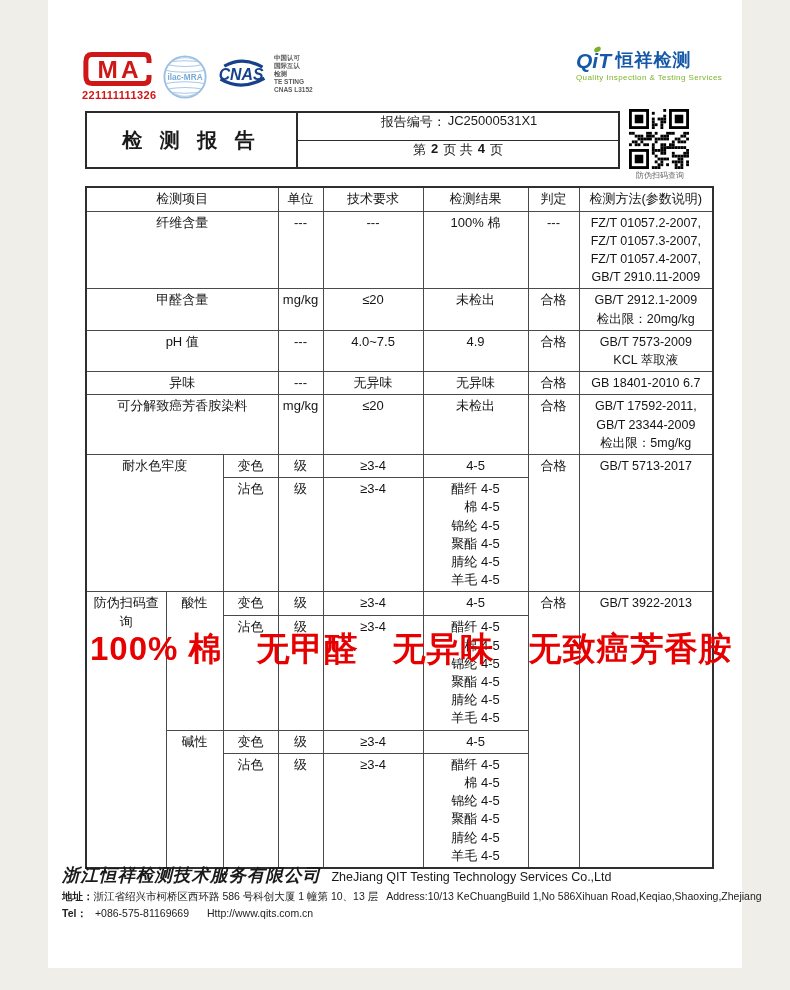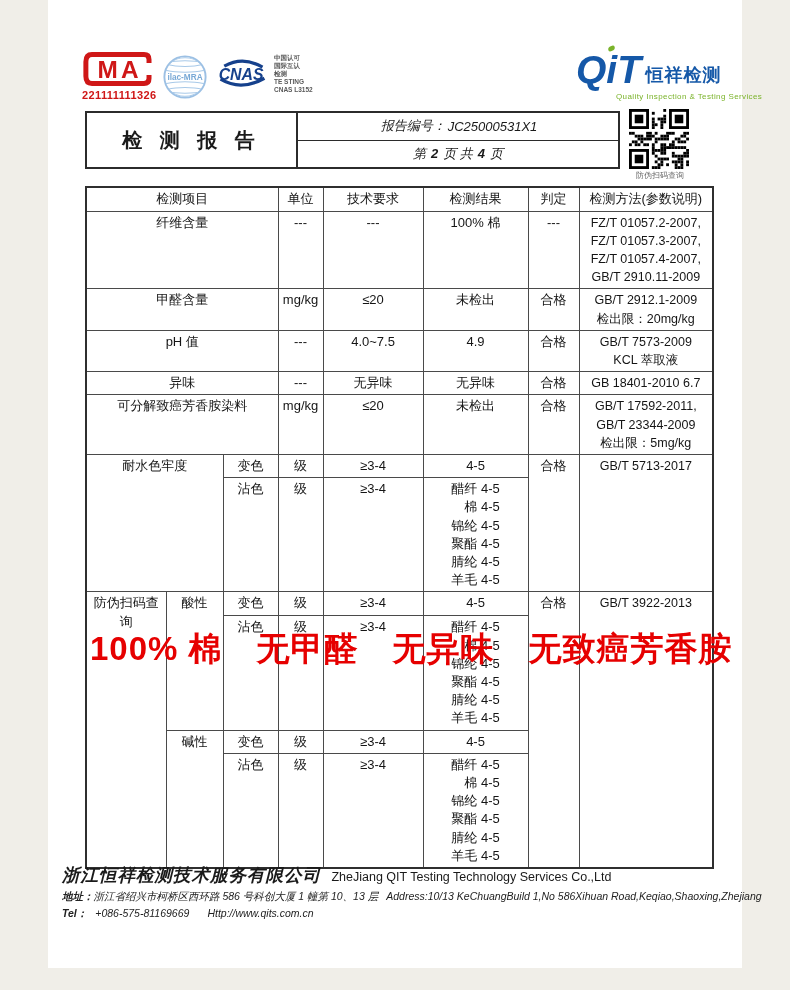--- a/index.html
+++ b/index.html
@@ -14,31 +14,31 @@
 
   
   .logo-row{position:absolute;left:0;top:0;width:694px;height:104px;}
   .cma{position:absolute;left:34px;top:50px;width:72px;}
   .cma svg{display:block;}
   .cma-number{font-size:11px;font-weight:bold;color:var(--cma-red,#cf1717);letter-spacing:.4px;margin-top:1px;white-space:nowrap;}
   .ilac{position:absolute;left:114px;top:54px;}
   .cnas{position:absolute;left:166px;top:58px;}
   .accred{position:absolute;left:226px;top:54px;font-size:6.5px;line-height:8px;font-weight:bold;color:#5a5a5a;white-space:nowrap;}
   .qit-logo{position:absolute;left:528px;top:48px;white-space:nowrap;}
-  .qit-word{font-size:39px;font-weight:bold;color:var(--qit-blue,#1558a8);font-style:italic;letter-spacing:0;}
+  .qit-word{font-size:21px;font-weight:bold;color:var(--qit-blue,#1558a8);font-style:italic;letter-spacing:0;}
   .qit-i{position:relative;}
   .qit-i::after{content:"";position:absolute;left:2px;top:-2px;width:7px;height:5px;background:var(--qit-green,#7ab32a);border-radius:60% 40% 60% 40%;transform:rotate(-20deg);}
   .qit-cn{font-size:18px;font-weight:bold;color:var(--qit-blue,#1558a8);letter-spacing:1px;vertical-align:2px;}
-  .qit-tagline{font-size:8px;color:var(--qit-green,#7ab32a);letter-spacing:.4px;margin-top:0;margin-left:40px;}
+  .qit-tagline{font-size:8px;color:var(--qit-green,#7ab32a);letter-spacing:.4px;margin-top:0;}
 
   
   .header-box{position:absolute;left:37px;top:111px;width:535px;height:58px;border:2px solid #2b2b2b;display:flex;box-sizing:border-box;}
   .hb-left{width:211px;border-right:2px solid #2b2b2b;display:flex;align-items:center;justify-content:center;font-size:20px;font-weight:bold;letter-spacing:6px;box-sizing:border-box;}
   .hb-right{flex:1;display:flex;flex-direction:column;}
-  .hb-row{flex:1;display:flex;align-items:center;justify-content:center;font-size:13px;font-style:italic;}
+  .hb-row{flex:1;display:flex;justify-content:center;font-size:13px;}
   .hb-row.first{border-bottom:1.5px solid #2b2b2b;}
   .hb-row b{margin:0 3px;}
   .hb-row .seg{margin:0 2px;}
 
   
   .qr-block{position:absolute;left:580px;top:109px;width:64px;text-align:center;}
   .qr-block svg{width:62px;height:60px;display:block;background:#fff;}
   .qr-caption{font-size:8px;color:#666;margin-top:1px;white-space:nowrap;}
 
   
@@ -55,21 +55,21 @@
   td.tb{border-bottom:2.5px solid #2a2a2a;}
 
   
   .watermark{position:absolute;left:42px;top:627px;font-size:33px;font-weight:bold;color:var(--wm-red,#e60000);white-space:nowrap;letter-spacing:1px;z-index:5;}
 
   
   .footer{position:absolute;left:14px;top:863px;width:670px;}
   .f-company{white-space:nowrap;}
   .f-cn{font-family:"DejaVu Serif","Liberation Serif",serif;font-style:italic;font-weight:bold;font-size:17.5px;letter-spacing:1px;text-align:center;}
   .f-en{font-size:12.5px;margin-left:6px;}
-  .f-line{font-size:10.5px;margin-top:3px;color:#222;white-space:nowrap;font-style:italic;}
+  .f-line{font-size:10.5px;margin-top:3px;color:#222;white-space:nowrap;}
   .f-b{font-weight:bold;}
   .gap1{display:inline-block;width:8px;}
   .gap2{display:inline-block;width:18px;}
 </style>
 </head>
 <body>
 
 <div class="canvas">
   <div class="page">
 

